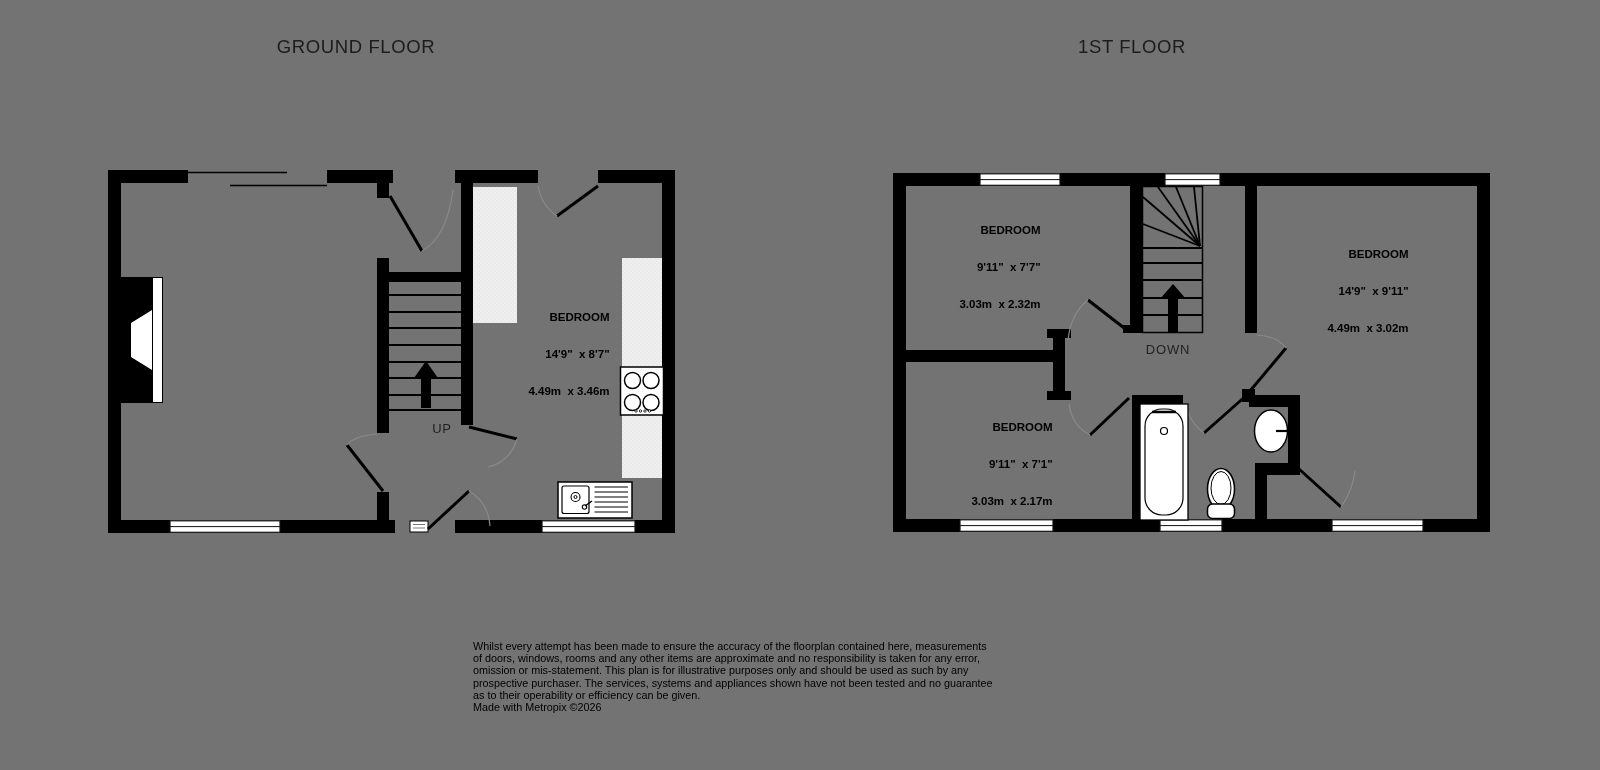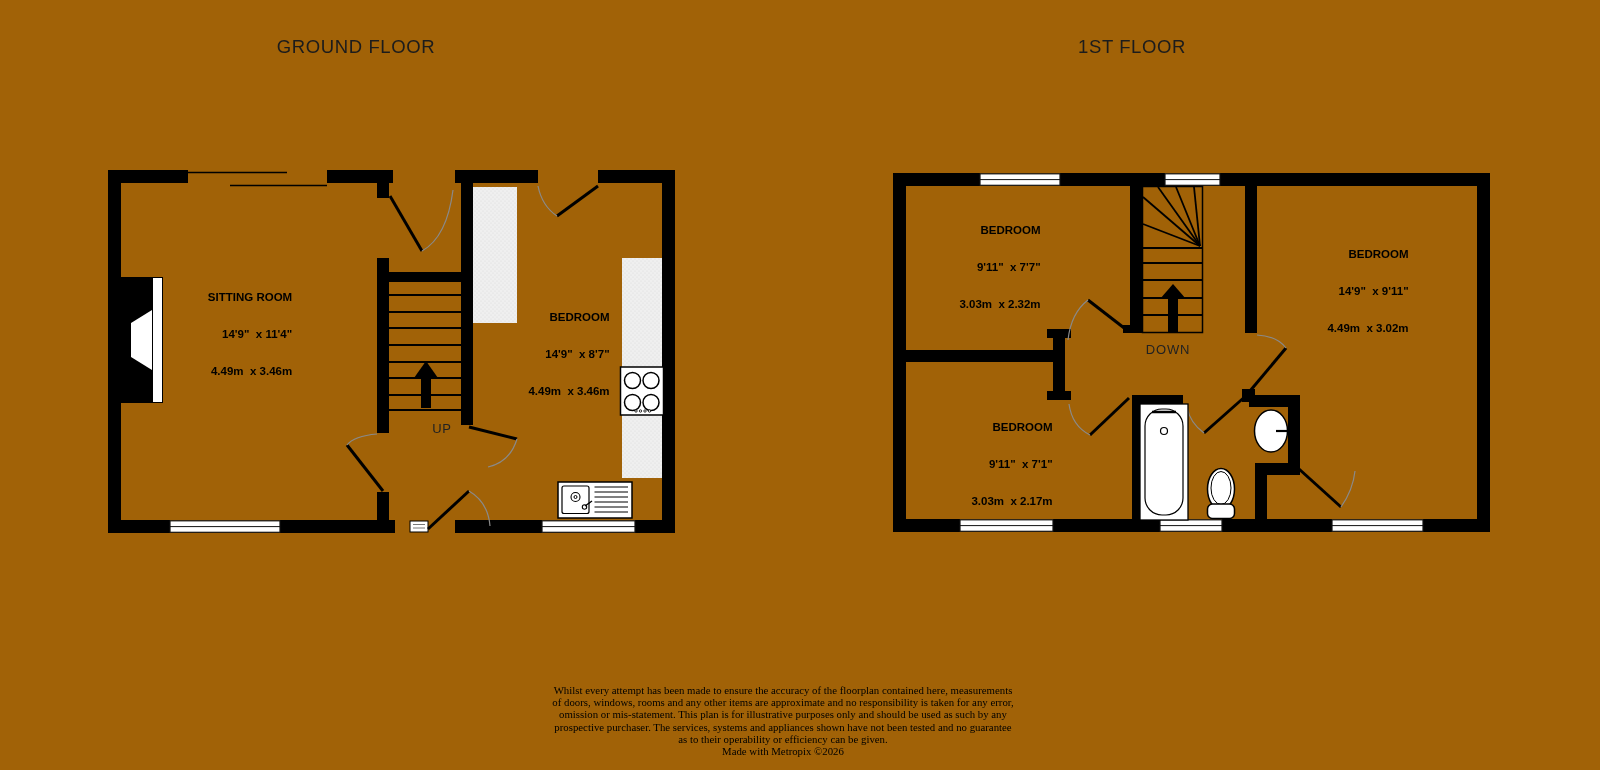--- a/index.html
+++ b/index.html
@@ -1,26 +1,26 @@
 <!DOCTYPE html>
 <html><head>
 <meta charset="utf-8">
 <style>
   html,body{margin:0;padding:0;background:#ffffff;}
-  #stage{position:relative;width:1600px;height:770px;background:#a16207;overflow:hidden;
+  #stage{position:relative;width:1600px;height:770px;background:#737373;overflow:hidden;
          font-family:"Liberation Sans", sans-serif;color:#111;}
   .floor-title{position:absolute;transform:translate(-50%,-50%);font-size:18.5px;
                letter-spacing:0.6px;color:#1c1c1c;white-space:pre;}
   .room-label{position:absolute;transform:translate(-50%,-50%);text-align:right;
               font-weight:bold;font-size:11.5px;line-height:12.4px;white-space:pre;color:#000;}
   .stair-label{position:absolute;transform:translate(-50%,-50%);font-size:13px;
                letter-spacing:0.8px;color:#222;white-space:pre;}
   .plan-svg{position:absolute;}
-  #footer{position:absolute;left:783px;top:684px;transform:translateX(-50%);
-          text-align:center;font-size:10.8px;line-height:12.2px;color:#000;width:620px;font-family:Liberation Serif, serif;}
+  #footer{position:absolute;left:783px;top:640px;transform:translateX(-50%);
+          text-align:left;font-size:10.8px;line-height:12.2px;color:#000;width:620px;}
   #footer .disclaimer{white-space:pre-line;}
   #footer .credit{white-space:pre;}
 </style>
 </head>
 <body>
 
 <div id="stage">
 
   <div class="floor-title" style="left:356px;top:47px">GROUND FLOOR</div>
   <div class="floor-title" style="left:1132px;top:47px">1ST FLOOR</div>
@@ -124,25 +124,20 @@
         <line x1="594.5" y1="487" x2="628" y2="487"></line>
         <line x1="594.5" y1="492" x2="628" y2="492"></line>
         <line x1="594.5" y1="497" x2="628" y2="497"></line>
         <line x1="594.5" y1="502" x2="628" y2="502"></line>
         <line x1="594.5" y1="507" x2="628" y2="507"></line>
         <line x1="594.5" y1="512" x2="628" y2="512"></line>
       </g>
     </g>
   </svg>
 
-  <div class="room-label" style="left:250px;top:334px">
-    <div>SITTING ROOM</div>
-    <div>14'9"  x 11'4"</div>
-    <div>4.49m  x 3.46m</div>
-  </div>
   <div class="room-label" style="left:569px;top:354px">
     <div>BEDROOM</div>
     <div>14'9"  x 8'7"</div>
     <div>4.49m  x 3.46m</div>
   </div>
   <div class="stair-label" style="left:442px;top:428px">UP</div>
 
   <svg class="plan-svg" style="left:880px;top:160px" width="625" height="390" viewBox="880 160 625 390">
 
     <g fill="#000000">

